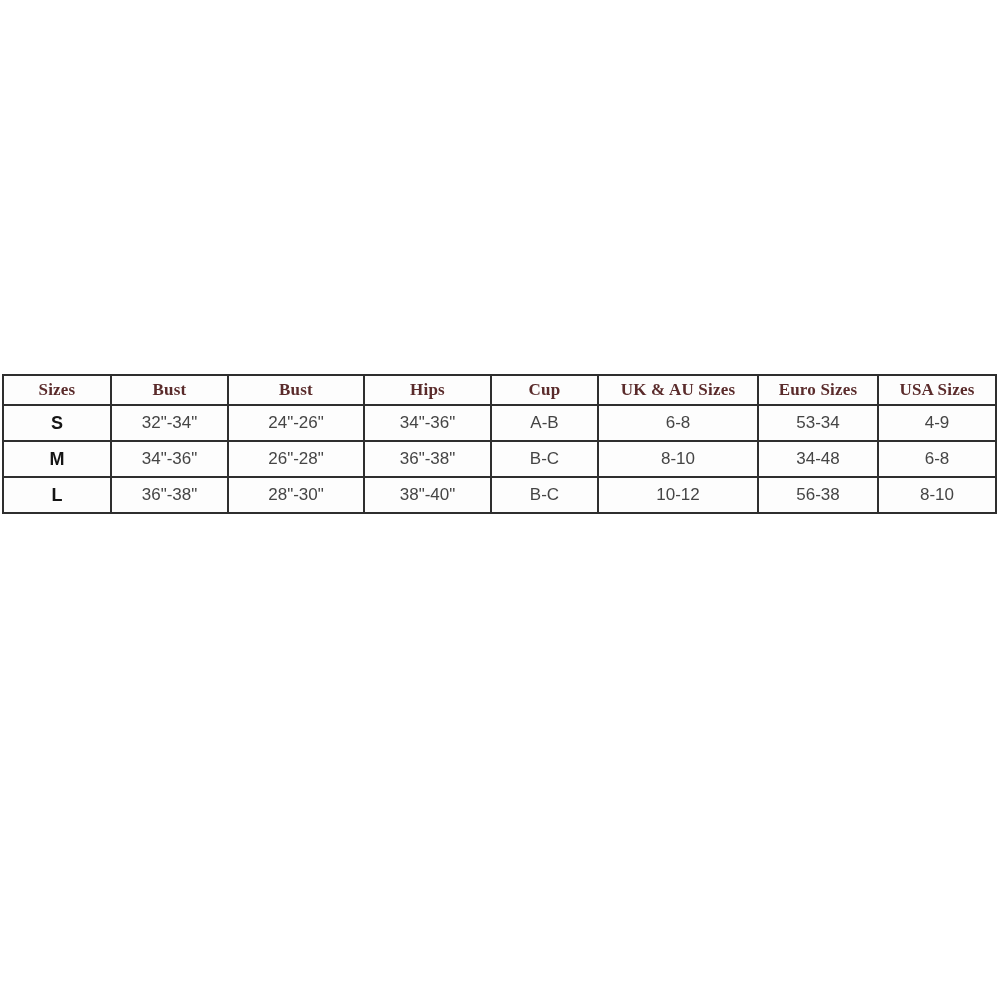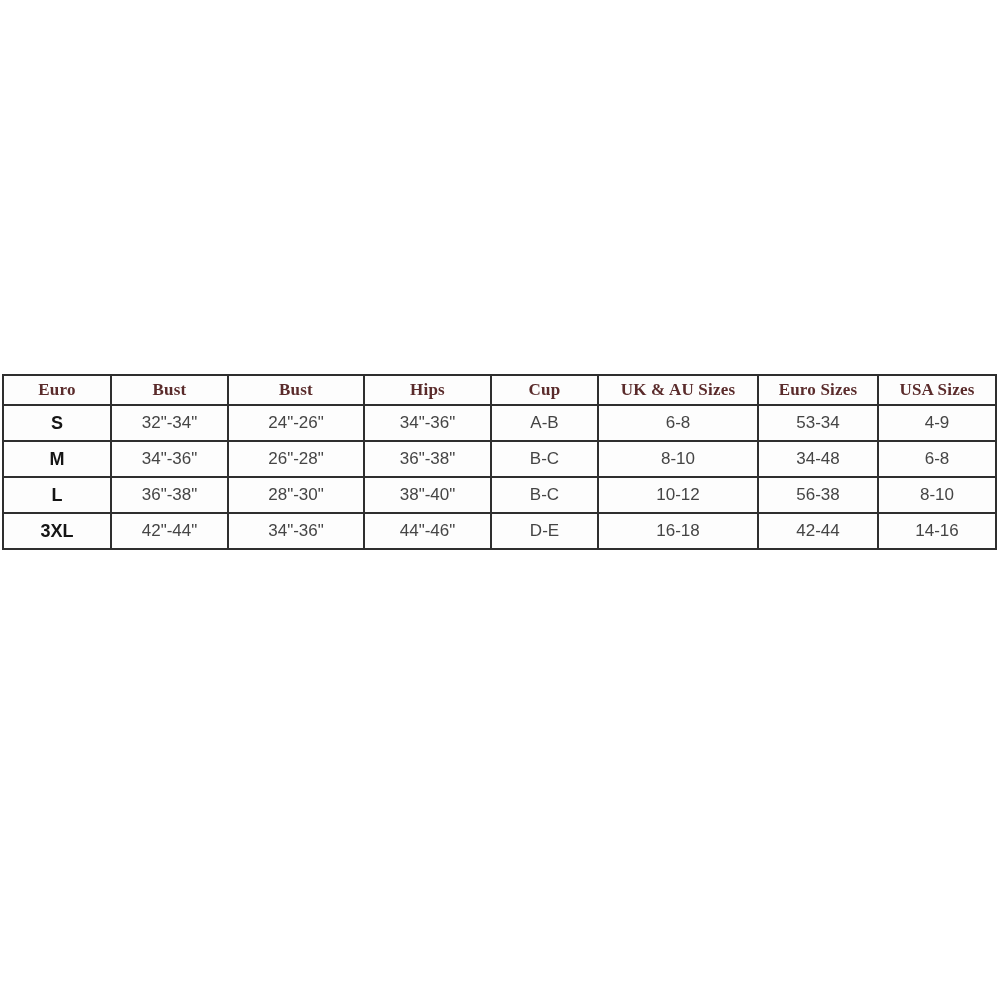--- a/index.html
+++ b/index.html
@@ -65,21 +65,21 @@
         <col style="width:117px">
         <col style="width:136px">
         <col style="width:127px">
       <col style="width:107px">
         <col style="width:160px">
         <col style="width:120px">
         <col style="width:118px">
     </colgroup>
     <thead>
       <tr>
-        <th>Euro</th>
+        <th>Sizes</th>
         <th>Bust</th>
         <th>Bust</th>
         <th>Hips</th>
         <th>Cup</th>
         <th>UK &amp; AU Sizes</th>
         <th>Euro Sizes</th>
         <th>USA Sizes</th>
       </tr>
     </thead>
     <tbody>
@@ -106,25 +106,15 @@
       <tr>
         <td class="size-cell">L</td>
         <td>36"-38"</td>
         <td>28"-30"</td>
         <td>38"-40"</td>
         <td>B-C</td>
         <td>10-12</td>
         <td>56-38</td>
         <td>8-10</td>
       </tr>
-      <tr>
-        <td class="size-cell">3XL</td>
-        <td>42"-44"</td>
-        <td>34"-36"</td>
-        <td>44"-46"</td>
-        <td>D-E</td>
-        <td>16-18</td>
-        <td>42-44</td>
-        <td>14-16</td>
-      </tr>
     </tbody>
   </table>
 </div>
 
 </body></html>

